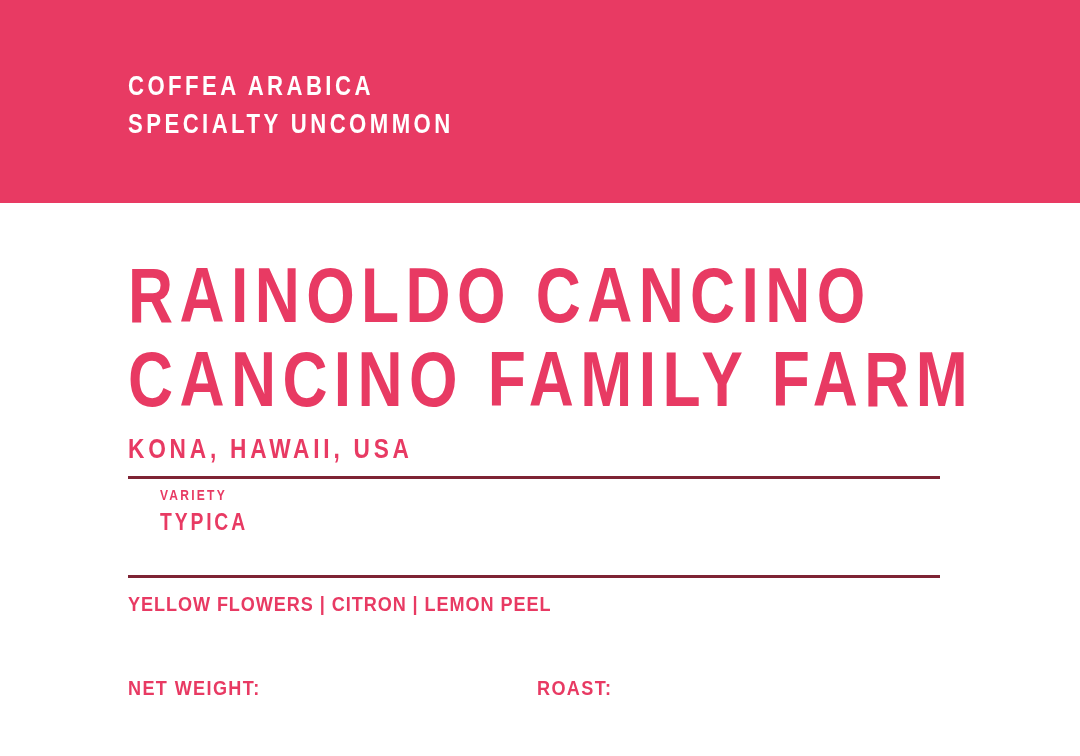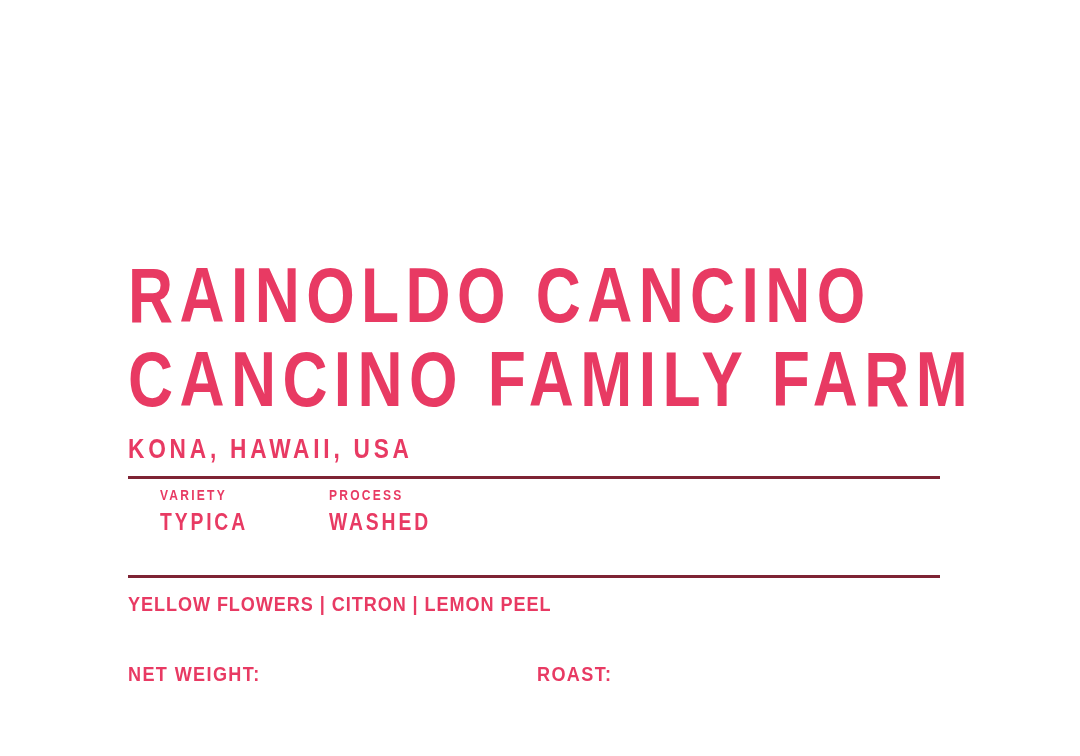--- a/index.html
+++ b/index.html
@@ -150,21 +150,21 @@
     line-height: 26px;
     letter-spacing: 1.1px;
     transform: scaleX(0.86);
     transform-origin: left center;
     white-space: nowrap;
   }
 
   .footer-fields {
     position: absolute;
     left: 0;
-    top: 458px;
+    top: 472px;
     width: 1080px;
     height: 40px;
   }
   .footer-field {
     position: absolute;
     top: 0;
     color: #E83A63;
     font-family: "Liberation Sans", sans-serif;
     font-weight: bold;
     font-size: 21px;
@@ -175,42 +175,44 @@
     white-space: nowrap;
   }
   .footer-field.field-net-weight { left: 128px; }
   .footer-field.field-roast { left: 537px; }
 </style>
 </head>
 <body>
 
 <div class="label-card">
 
+  <div class="header-band">
+    <div class="header-text-block">
+      <div class="header-line">COFFEA ARABICA</div>
+      <div class="header-line">SPECIALTY UNCOMMON</div>
+    </div>
+  </div>
 
   <div class="body-area">
 
     <div class="farm-title line1">RAINOLDO CANCINO</div>
 
     <div class="farm-title line2">CANCINO FAMILY FARM</div>
 
     <div class="origin-line">KONA, HAWAII, USA</div>
 
     <div class="divider top-rule"></div>
 
     <div class="spec-row">
 
       <div class="spec-col col-variety">
         <div class="spec-label">VARIETY</div>
         <div class="spec-value">TYPICA</div>
       </div>
 
-      <div class="spec-col col-process">
-        <div class="spec-label">PROCESS</div>
-        <div class="spec-value">WASHED</div>
-      </div>
 
 
     </div>
 
     <div class="divider bottom-rule"></div>
 
     <div class="tasting-notes">YELLOW FLOWERS | CITRON | LEMON PEEL</div>
 
     <div class="footer-fields">
       <div class="footer-field field-net-weight">NET WEIGHT:</div>

